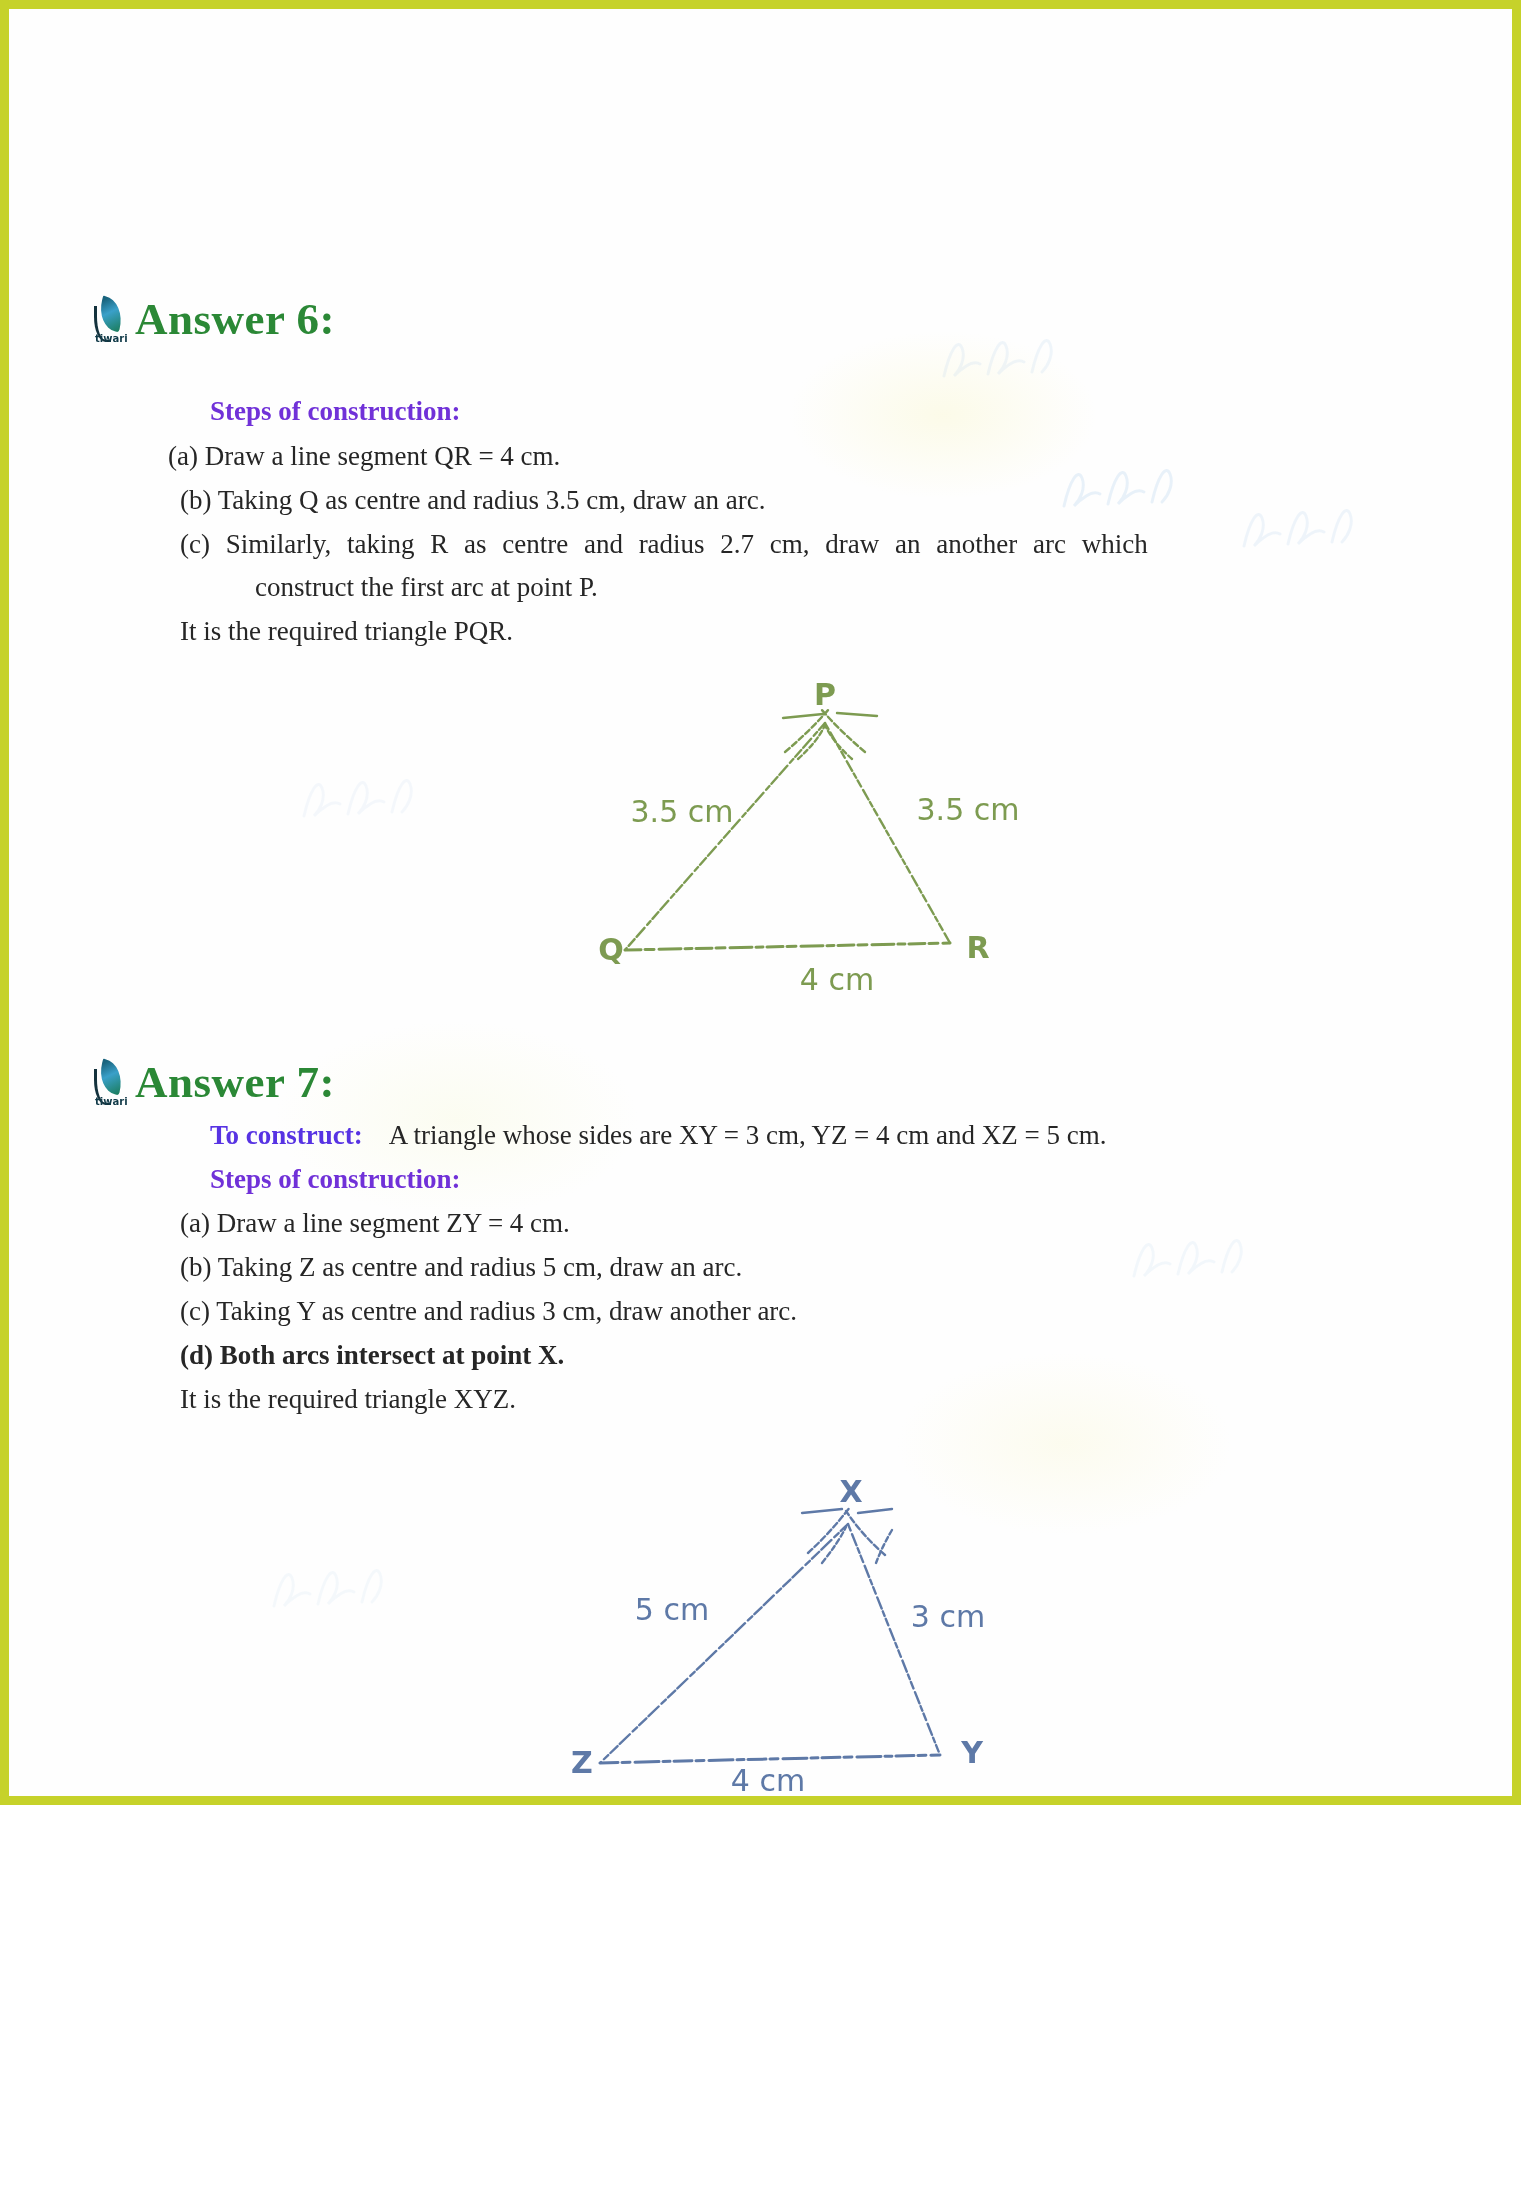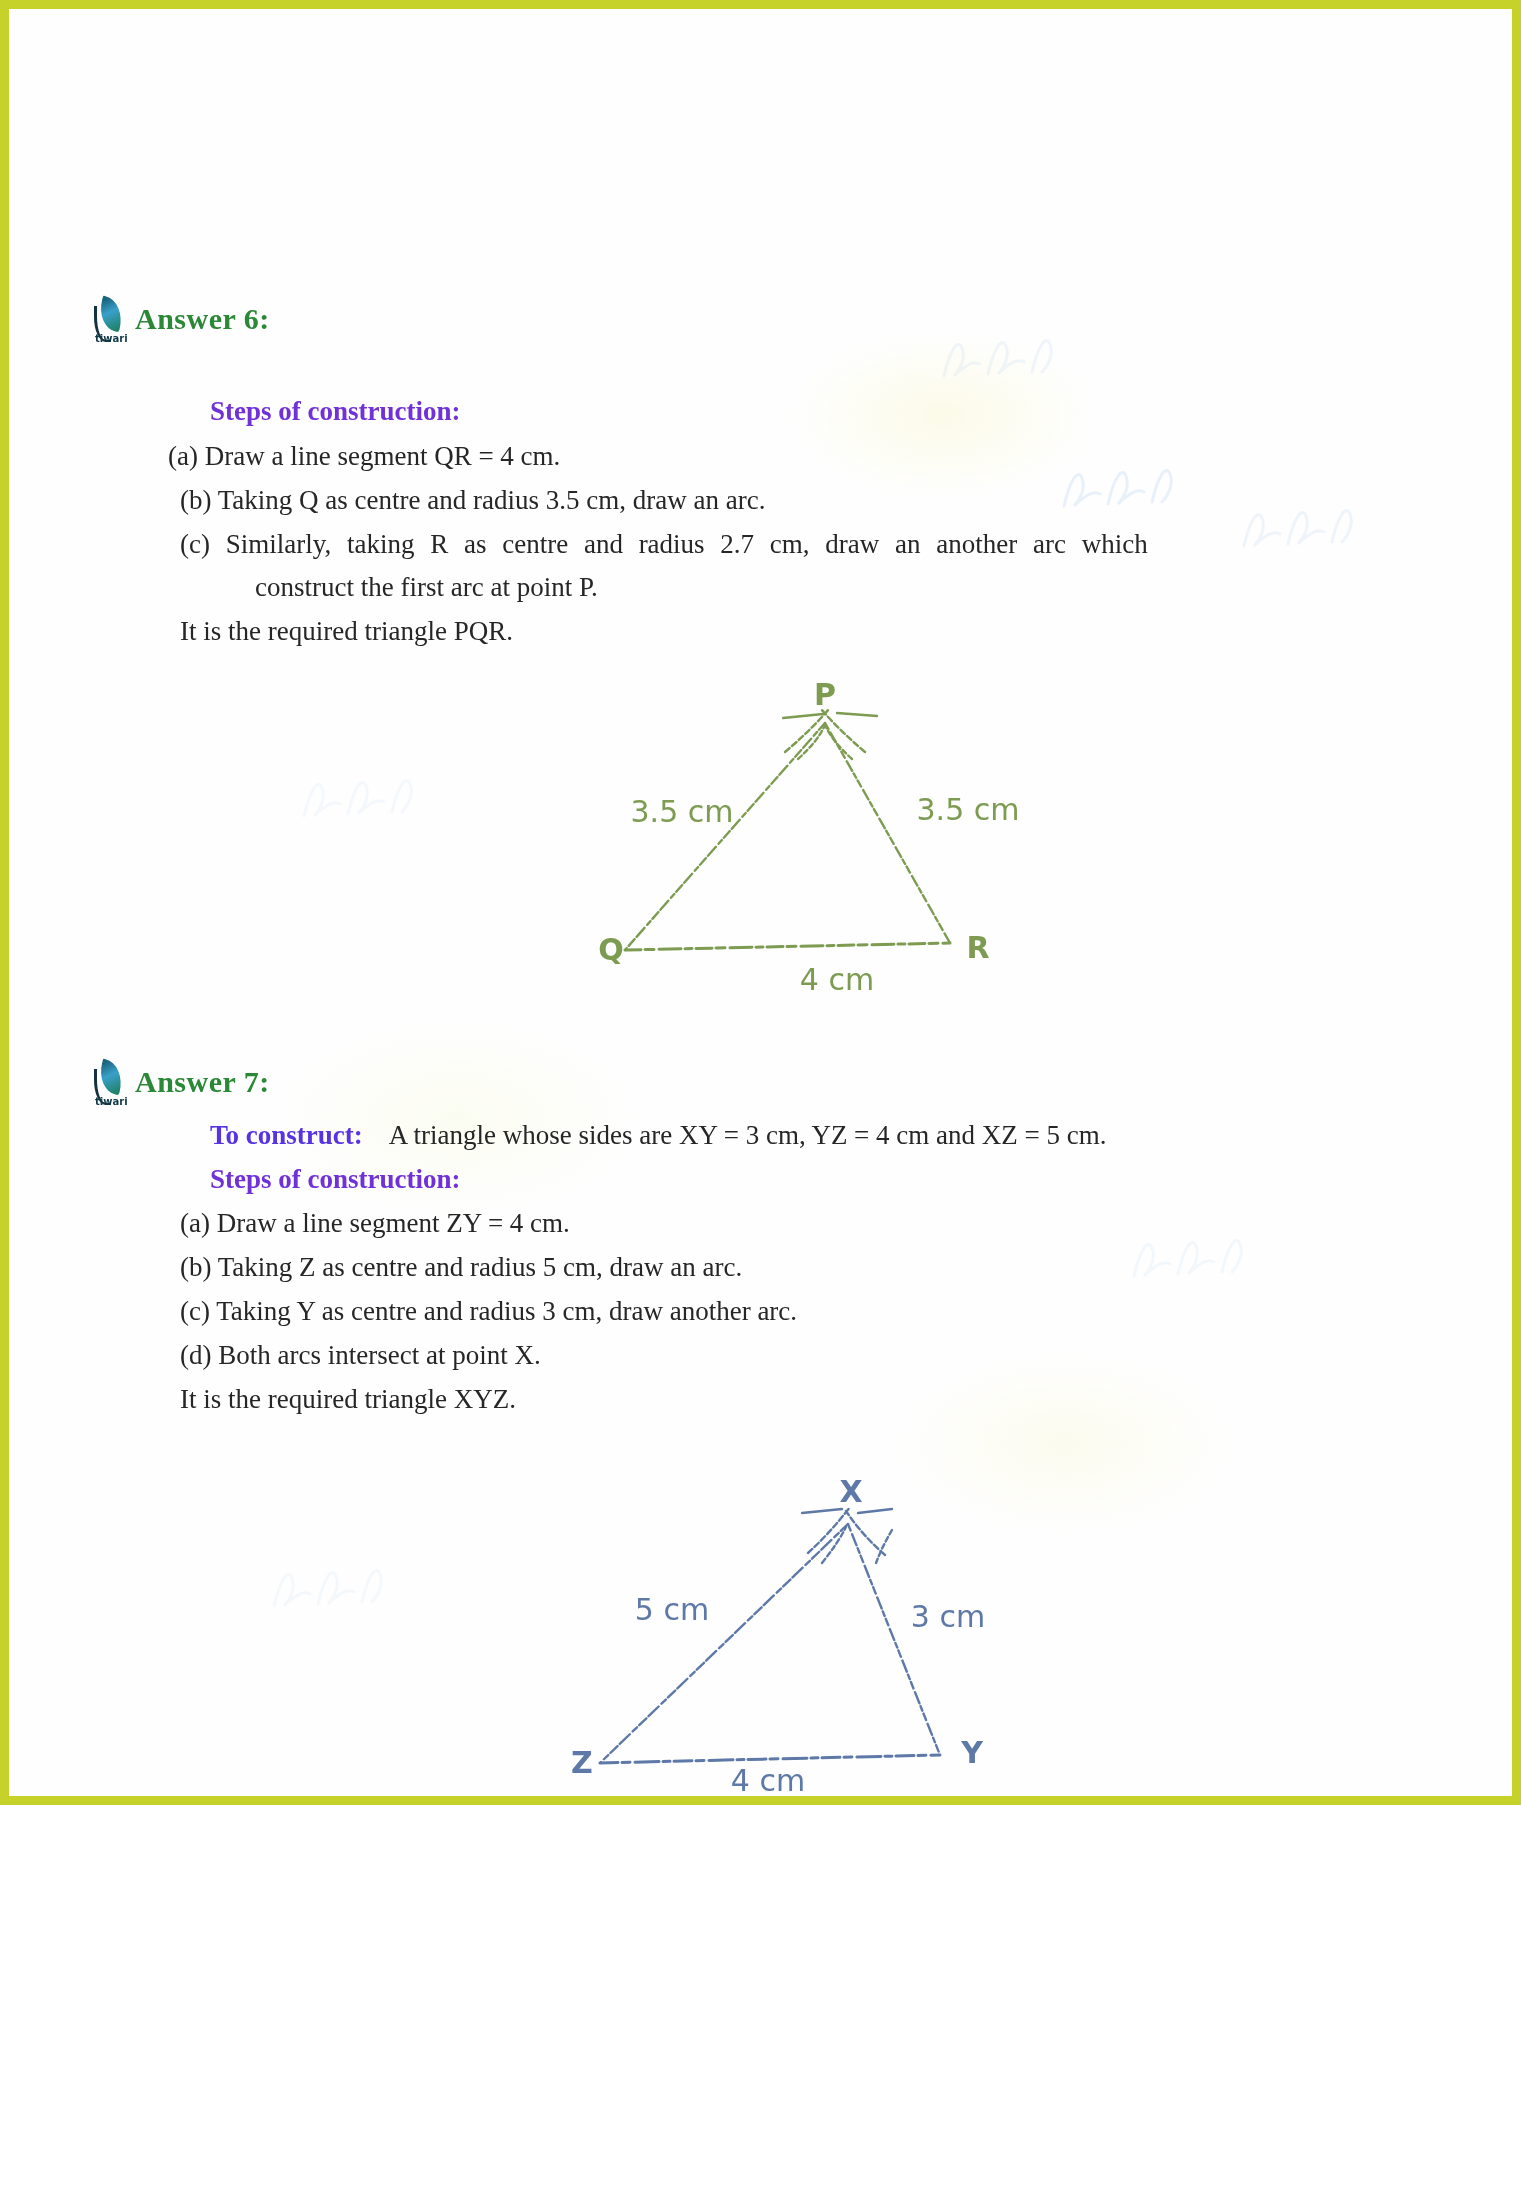--- a/index.html
+++ b/index.html
@@ -24,21 +24,21 @@
   
   .canvas::before{
     content:"";position:absolute;inset:0;
     background:
       radial-gradient(220px 120px at 62% 23%, rgba(250,248,215,.55), transparent 70%),
       radial-gradient(260px 140px at 30% 62%, rgba(248,250,225,.45), transparent 70%),
       radial-gradient(240px 130px at 70% 80%, rgba(250,248,220,.45), transparent 70%);
     pointer-events:none;
   }
   .heading{position:absolute;display:flex;align-items:flex-start;}
-  .heading .h-text{font-weight:bold;font-size:30px;line-height:38px;color:var(--heading-green);letter-spacing:.5px;}
+  .heading .h-text{font-weight:bold;font-size:45px;line-height:38px;color:var(--heading-green);letter-spacing:.5px;}
   
   .logo{position:relative;width:42px;height:44px;margin-right:3px;flex:0 0 auto;}
   .logo .leaf{
     position:absolute;left:9px;top:-2px;width:24px;height:32px;
     background:linear-gradient(140deg,#19647e 10%,#3aa0c9 45%,#1d7f63 95%);
     border-radius:4% 95% 10% 90%;transform:rotate(14deg);
   }
   .logo .stem{
     position:absolute;left:4px;top:6px;width:14px;height:34px;
     border-left:3px solid #14323d;border-bottom:2px solid #14323d;border-radius:0 0 0 70%;
@@ -140,21 +140,21 @@
 
   <div class="line" style="left:210px;top:1118px;">
     <span class="lbl-construct">To construct:</span><span>A triangle whose sides are XY = 3 cm, YZ = 4 cm and XZ = 5 cm.</span>
   </div>
   <div class="line" style="left:210px;top:1162px;">
     <span class="lbl-steps">Steps of construction:</span>
   </div>
   <div class="line" style="left:180px;top:1206px;">(a) Draw a line segment ZY = 4 cm.</div>
   <div class="line" style="left:180px;top:1250px;">(b) Taking Z as centre and radius 5 cm, draw an arc.</div>
   <div class="line" style="left:180px;top:1294px;">(c) Taking Y as centre and radius 3 cm, draw another arc.</div>
-  <div class="line" style="left:180px;top:1338px;">(d) Both arcs intersect at point X.</div>
+  <div class="line" style="left:180px;top:1338px;font-weight:bold;">(d) Both arcs intersect at point X.</div>
   <div class="line" style="left:180px;top:1382px;">It is the required triangle XYZ.</div>
 
   <svg class="diagram" style="left:540px;top:1455px;" width="480" height="360" viewBox="0 0 480 360">
     <g stroke="#5e79a7" stroke-width="2.4" fill="none" stroke-linecap="round">
       <path d="M308,69 L60,308" stroke-dasharray="10 3 6 4 14 3"></path>
       <path d="M308,69 L400,300" stroke-dasharray="7 4 12 3 5 3"></path>
       <path d="M60,308 L400,300" stroke-dasharray="18 4 8 5 24 4 7 4" stroke-width="3"></path>
 
       <path d="M262,58 L302,54"></path>
       <path d="M318,58 L352,54"></path>

